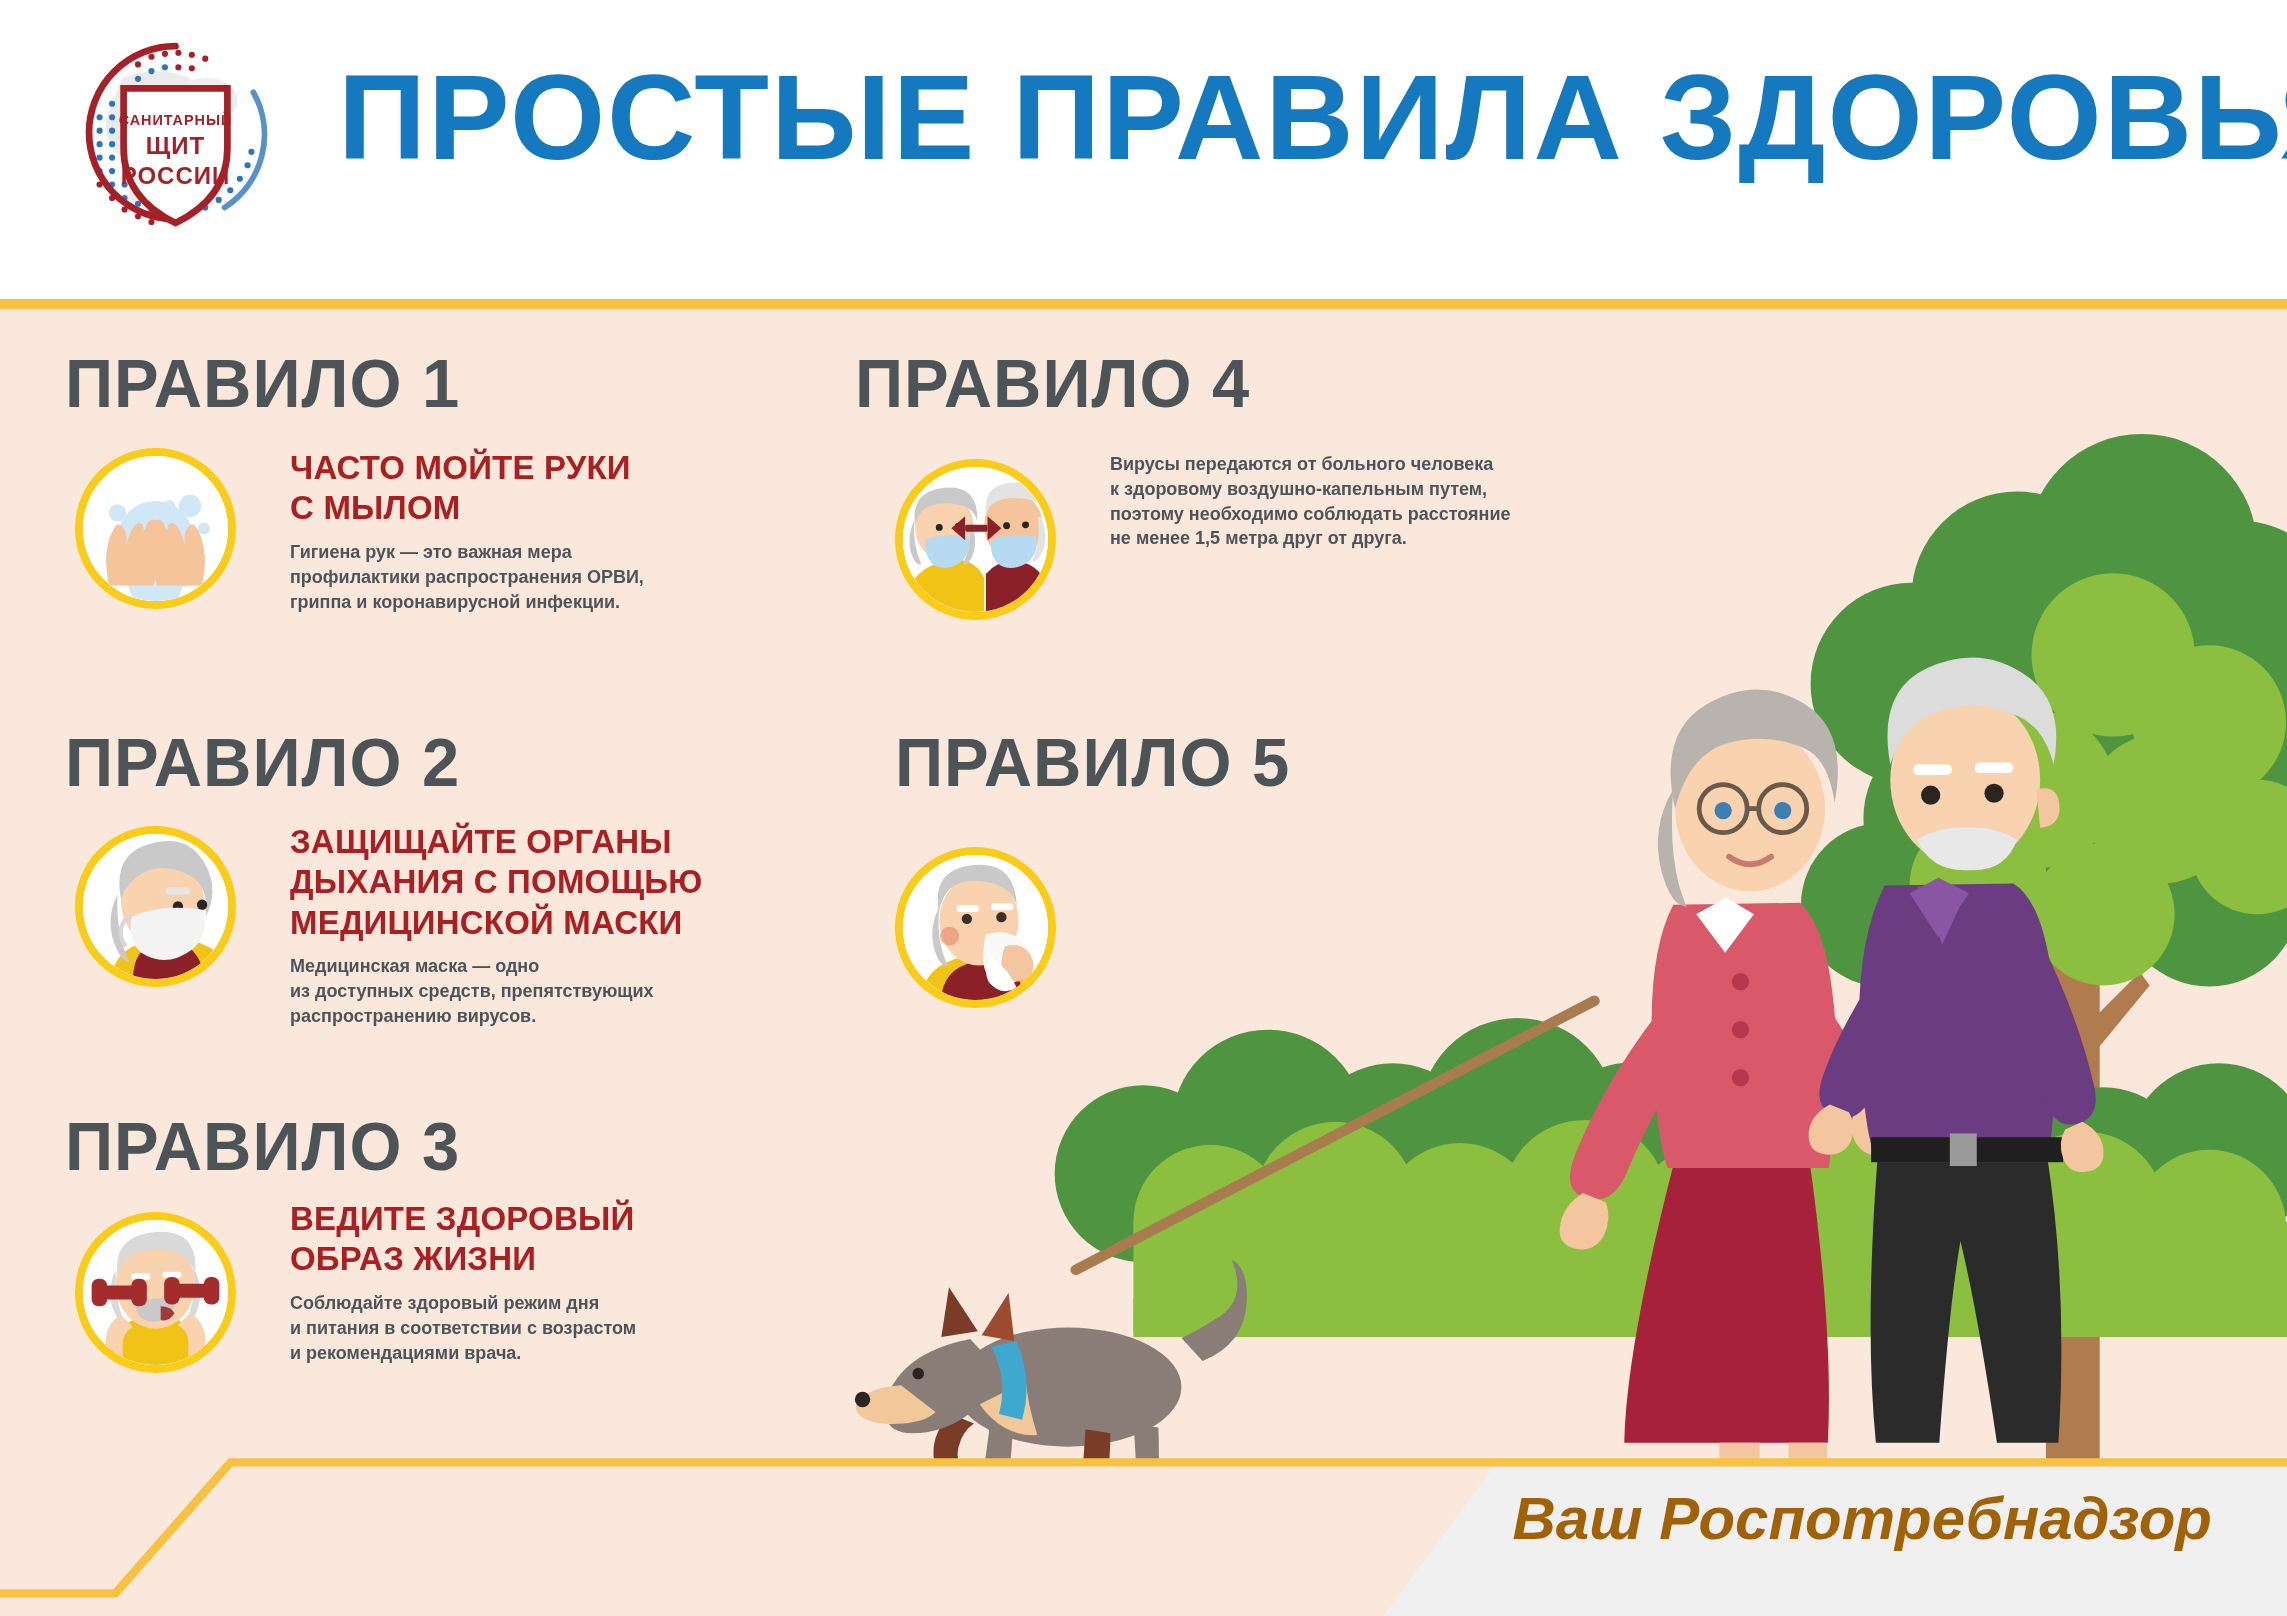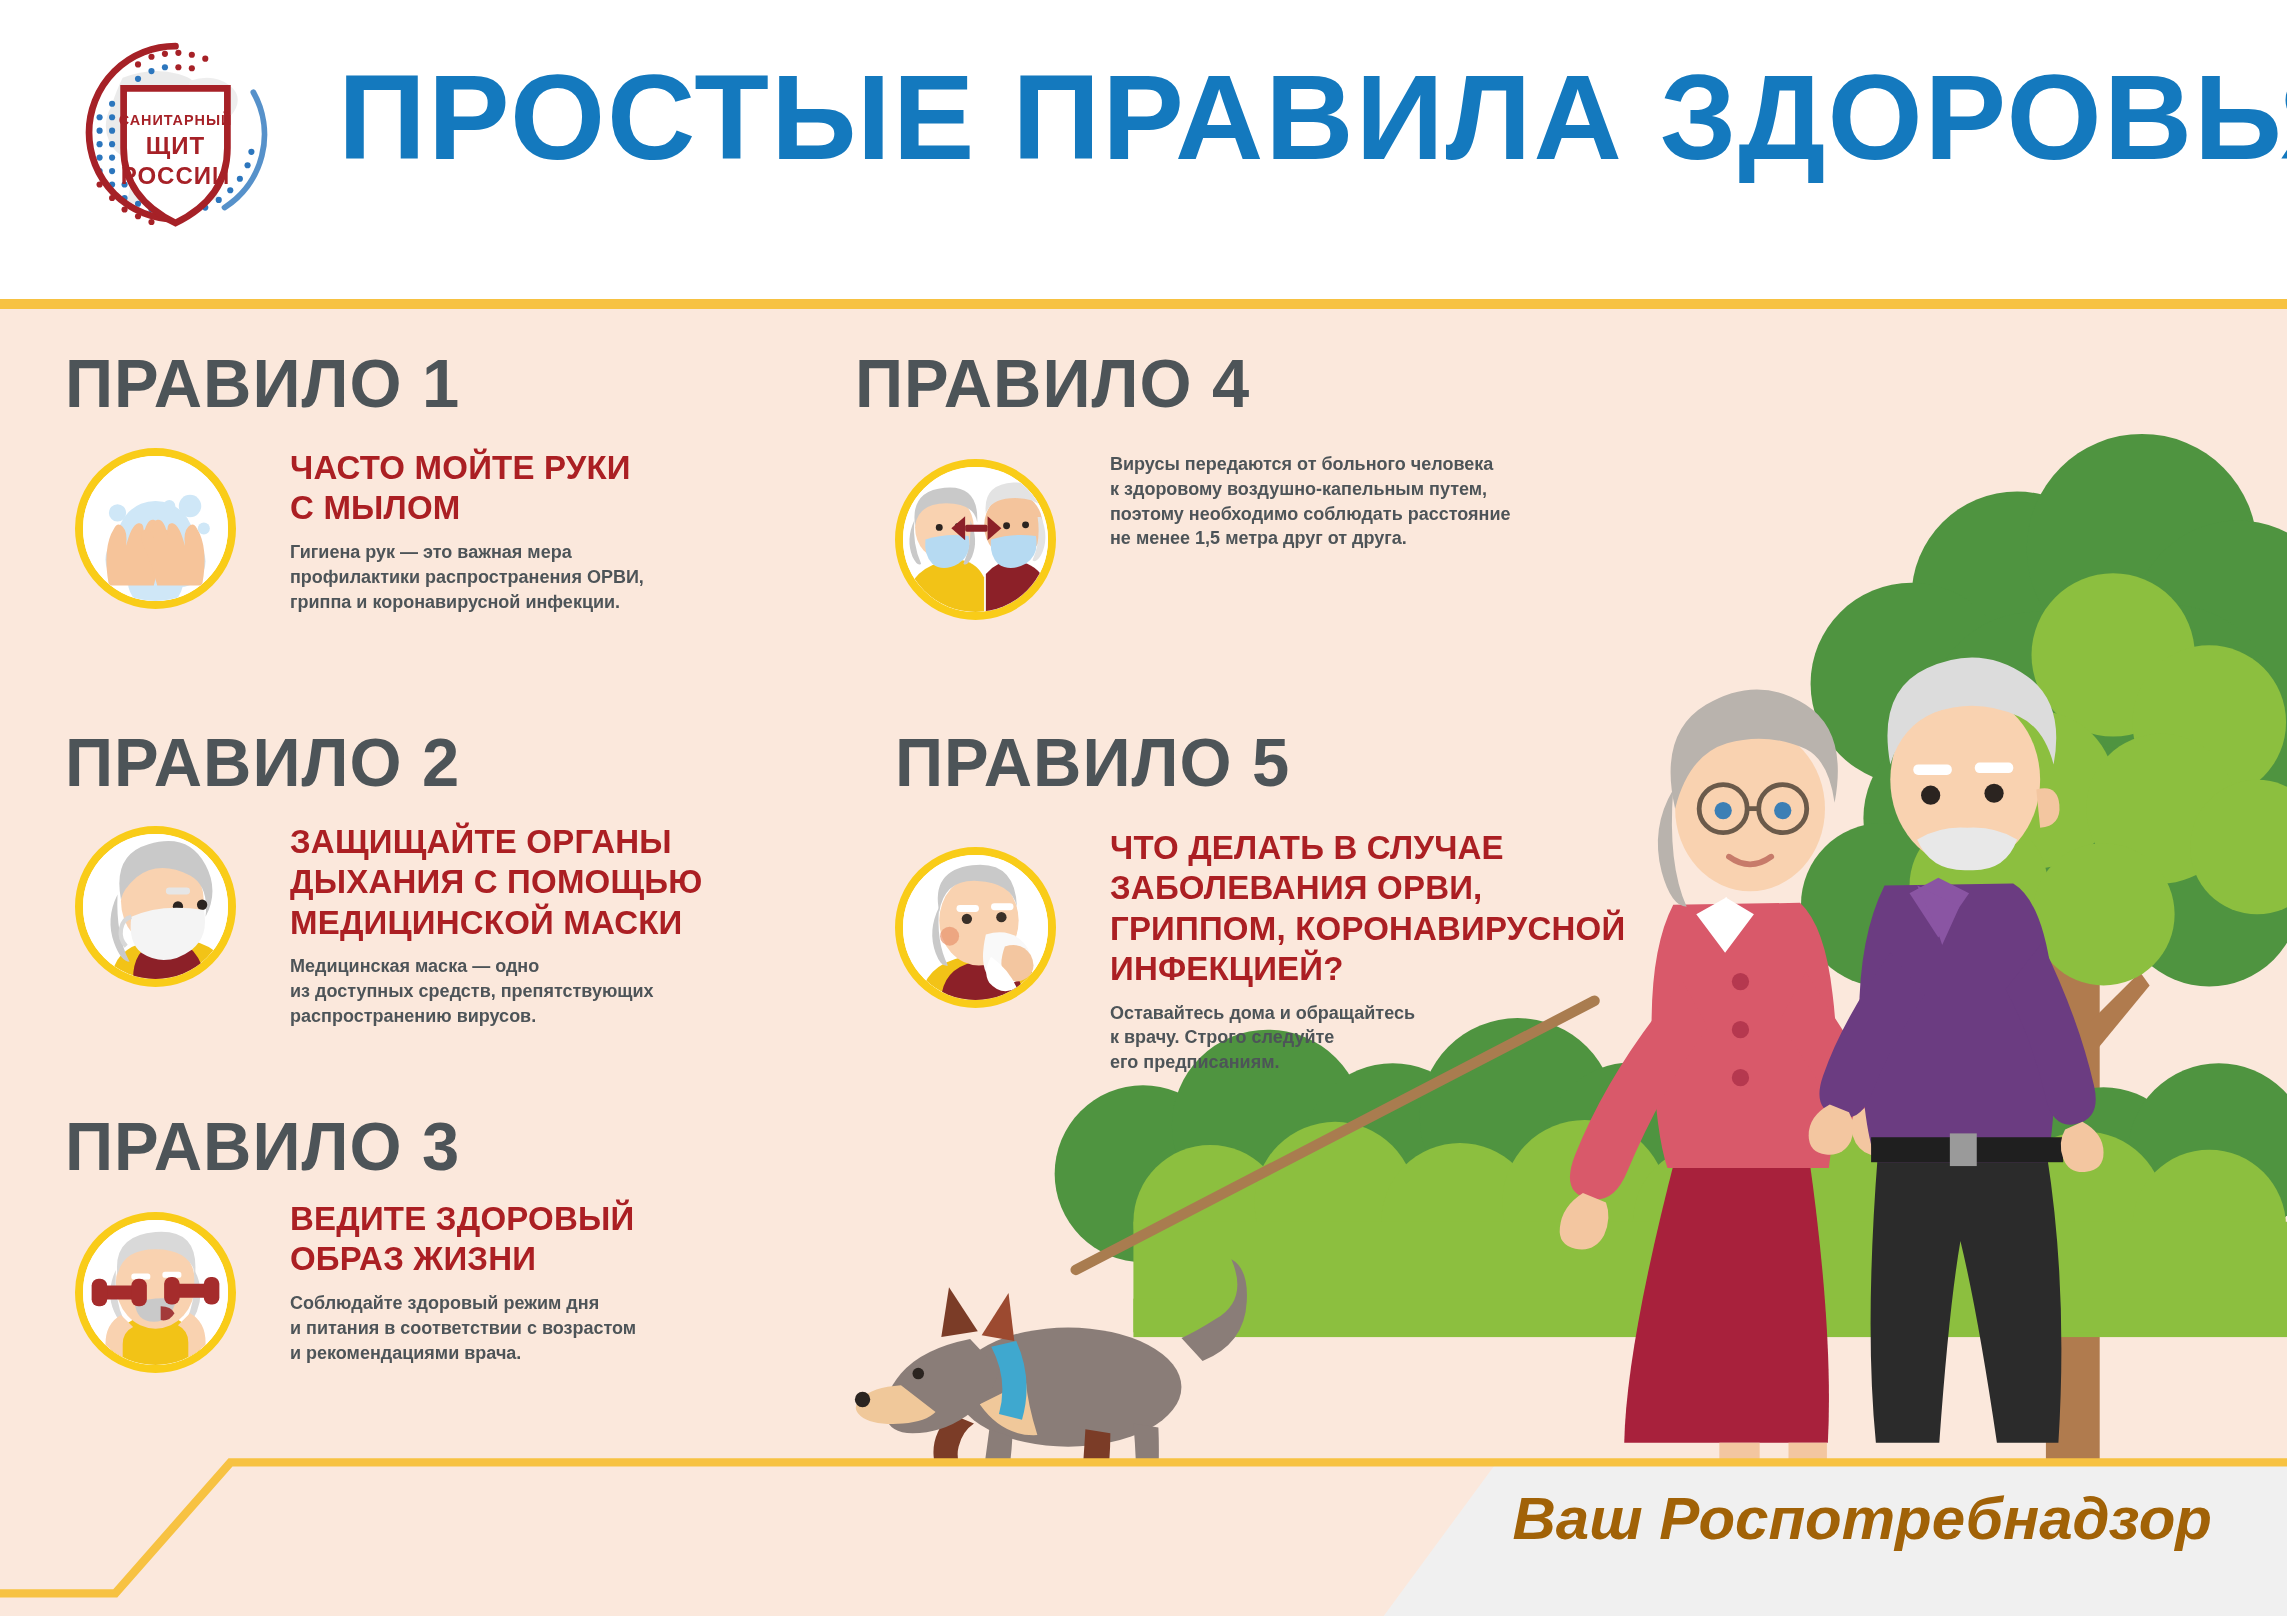--- a/index.html
+++ b/index.html
@@ -501,24 +501,20 @@
       <rect x="102" y="56" width="26" height="8" rx="4" fill="#ffffff"></rect>
       <circle cx="74" cy="74" r="6" fill="#3a3028"></circle>
       <circle cx="114" cy="72" r="6" fill="#3a3028"></circle>
       <circle cx="54" cy="94" r="11" fill="#e8936e" opacity=".7"></circle>
 
       <path d="M96 92 q28 -8 44 10 q14 16 2 34 q-14 20 -36 10 q-20 -10 -10 -54 z" fill="#f9f9f9"></path>
       <path d="M118 106 q20 -6 30 10 q8 16 -4 26 q-14 10 -26 -2 q-8 -12 0 -34 z" fill="#f3c6a0"></path>
       <path d="M102 118 q20 14 30 36 q-18 10 -32 -6 q-8 -12 2 -30 z" fill="#ffffff"></path>
     </svg>
   </div>
-  <div class="rule-body" style="left:1110px;top:828px;width:519px;">
-    <p class="rule-title">ЧТО ДЕЛАТЬ В СЛУЧАЕ<br>ЗАБОЛЕВАНИЯ ОРВИ,<br>ГРИППОМ, КОРОНАВИРУСНОЙ<br>ИНФЕКЦИЕЙ?</p>
-    <p class="rule-text">Оставайтесь дома и обращайтесь<br>к врачу. Строго следуйте<br>его предписаниям.</p>
-  </div>
 
   <div class="footer"></div>
   <div class="footer-wedge"></div>
   <svg class="footer-wedge-line" viewBox="0 0 2381 168" preserveAspectRatio="none">
     <path d="M0 150 L120 150 L240 8 L2381 8" fill="none" stroke="#f7c242" stroke-width="9"></path>
   </svg>
   <div class="footer-text">Ваш Роспотребнадзор</div>
 
 </div>
 

